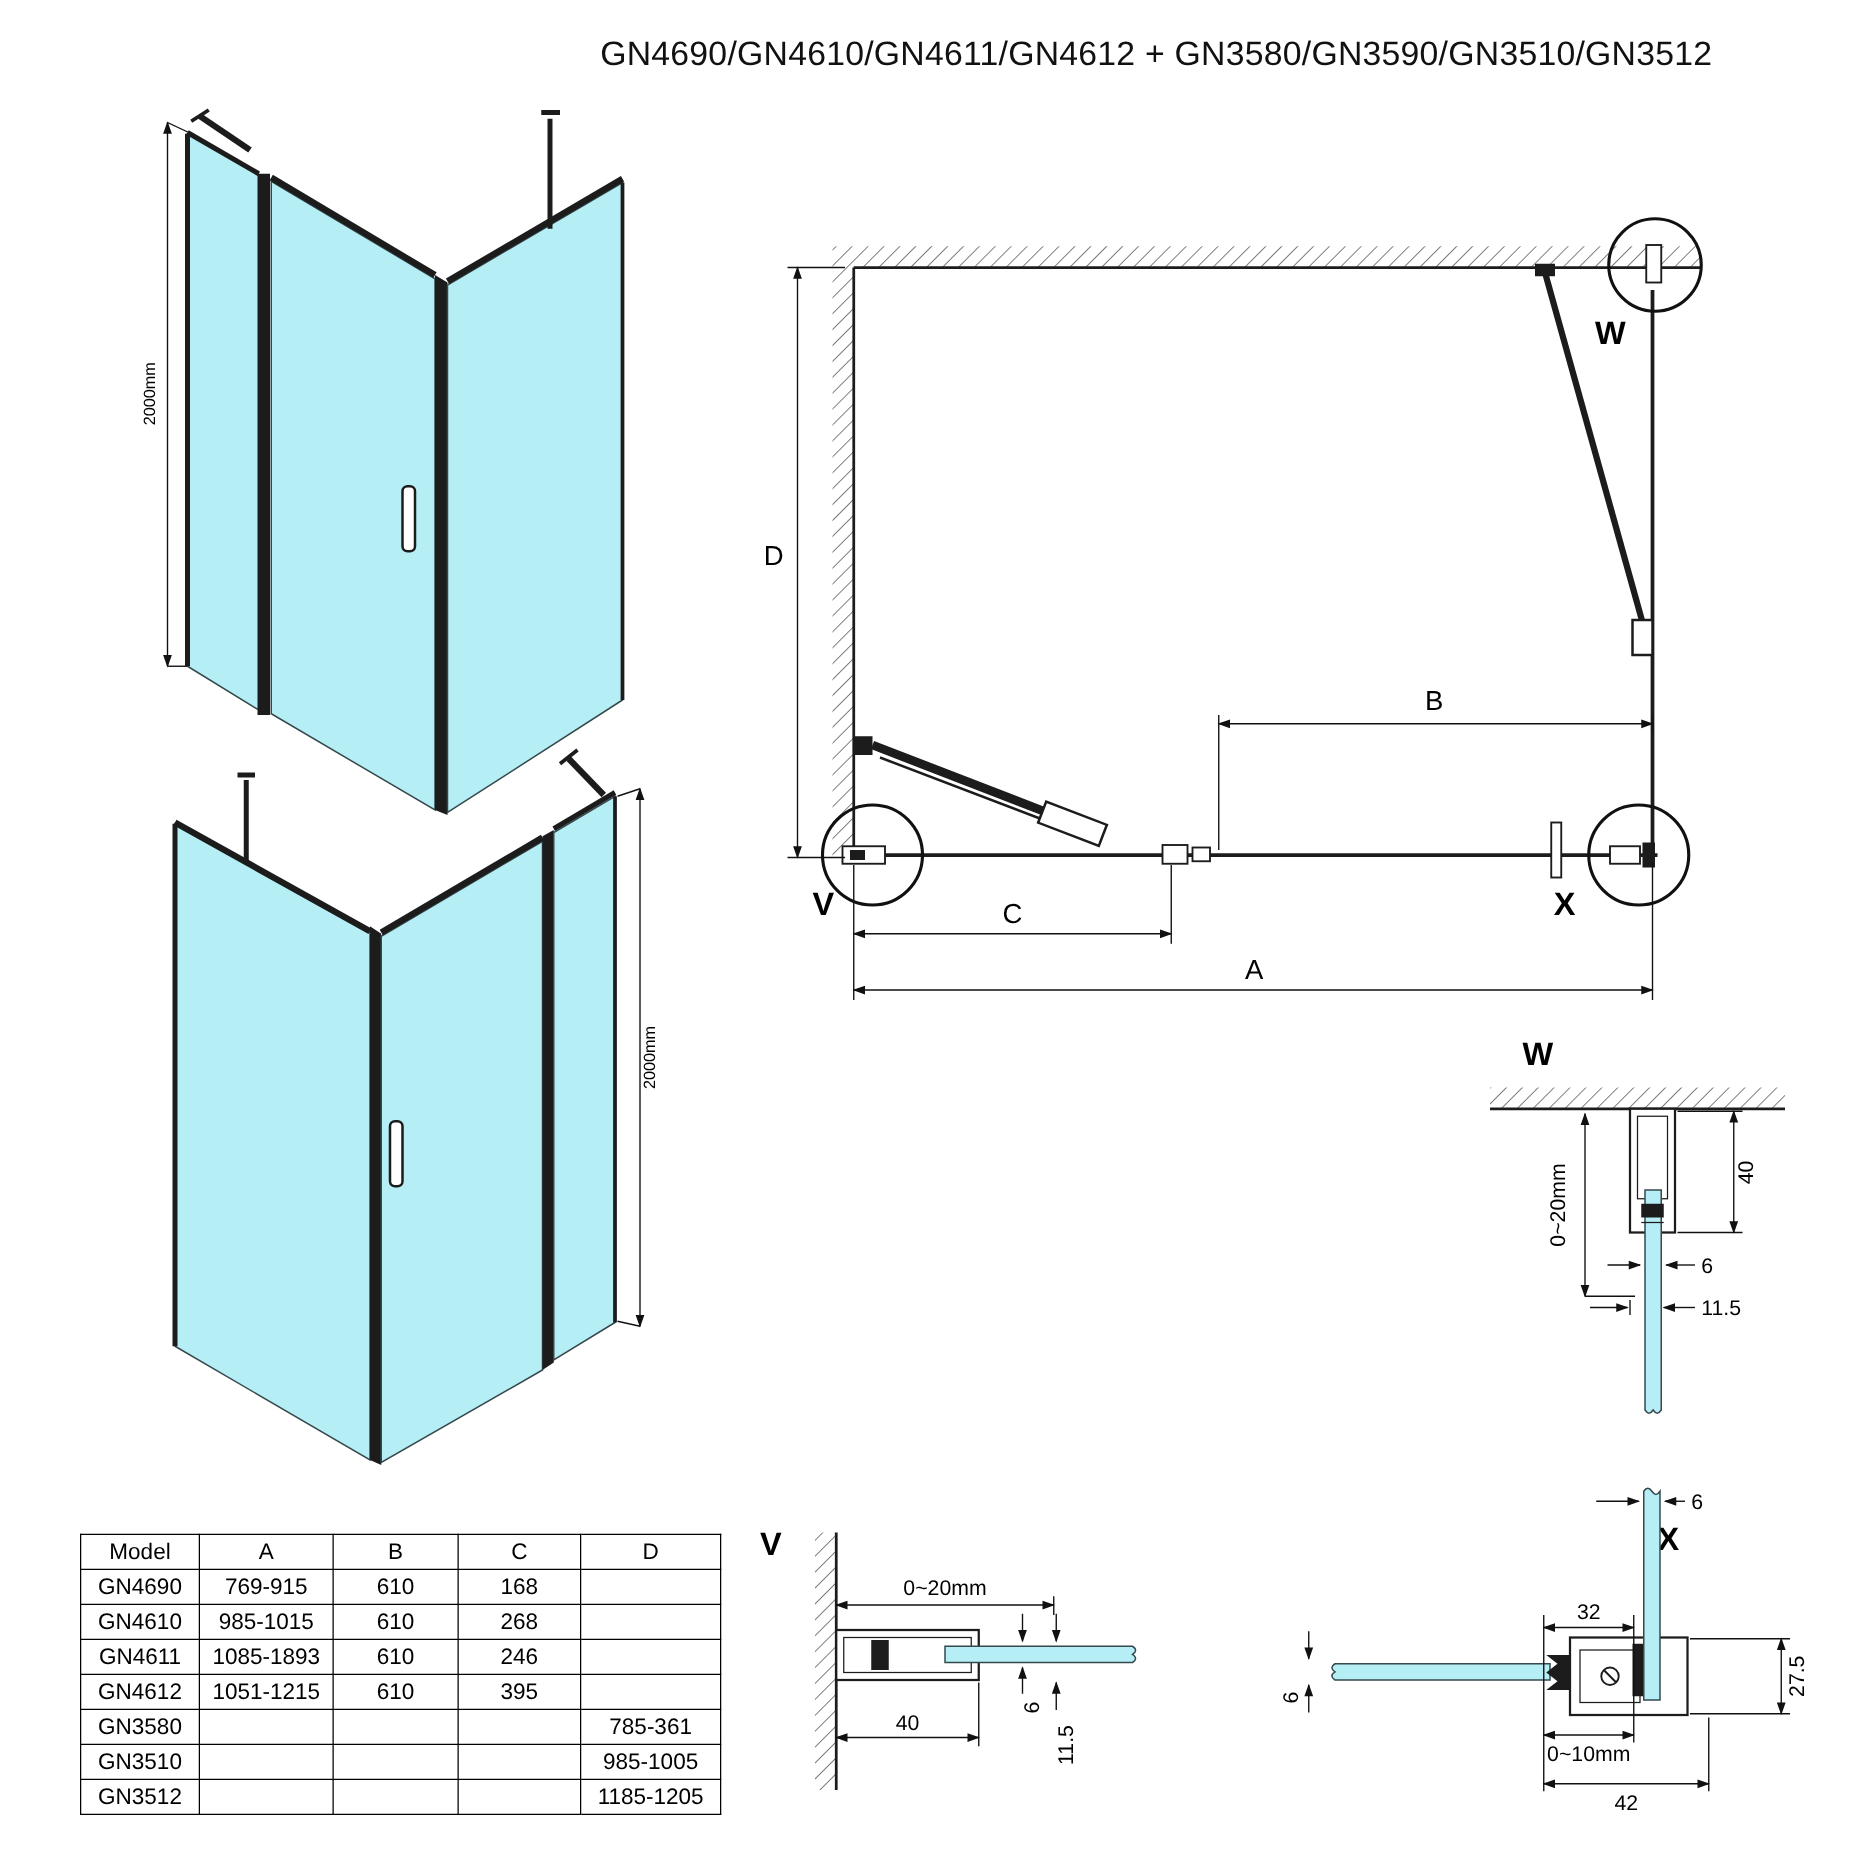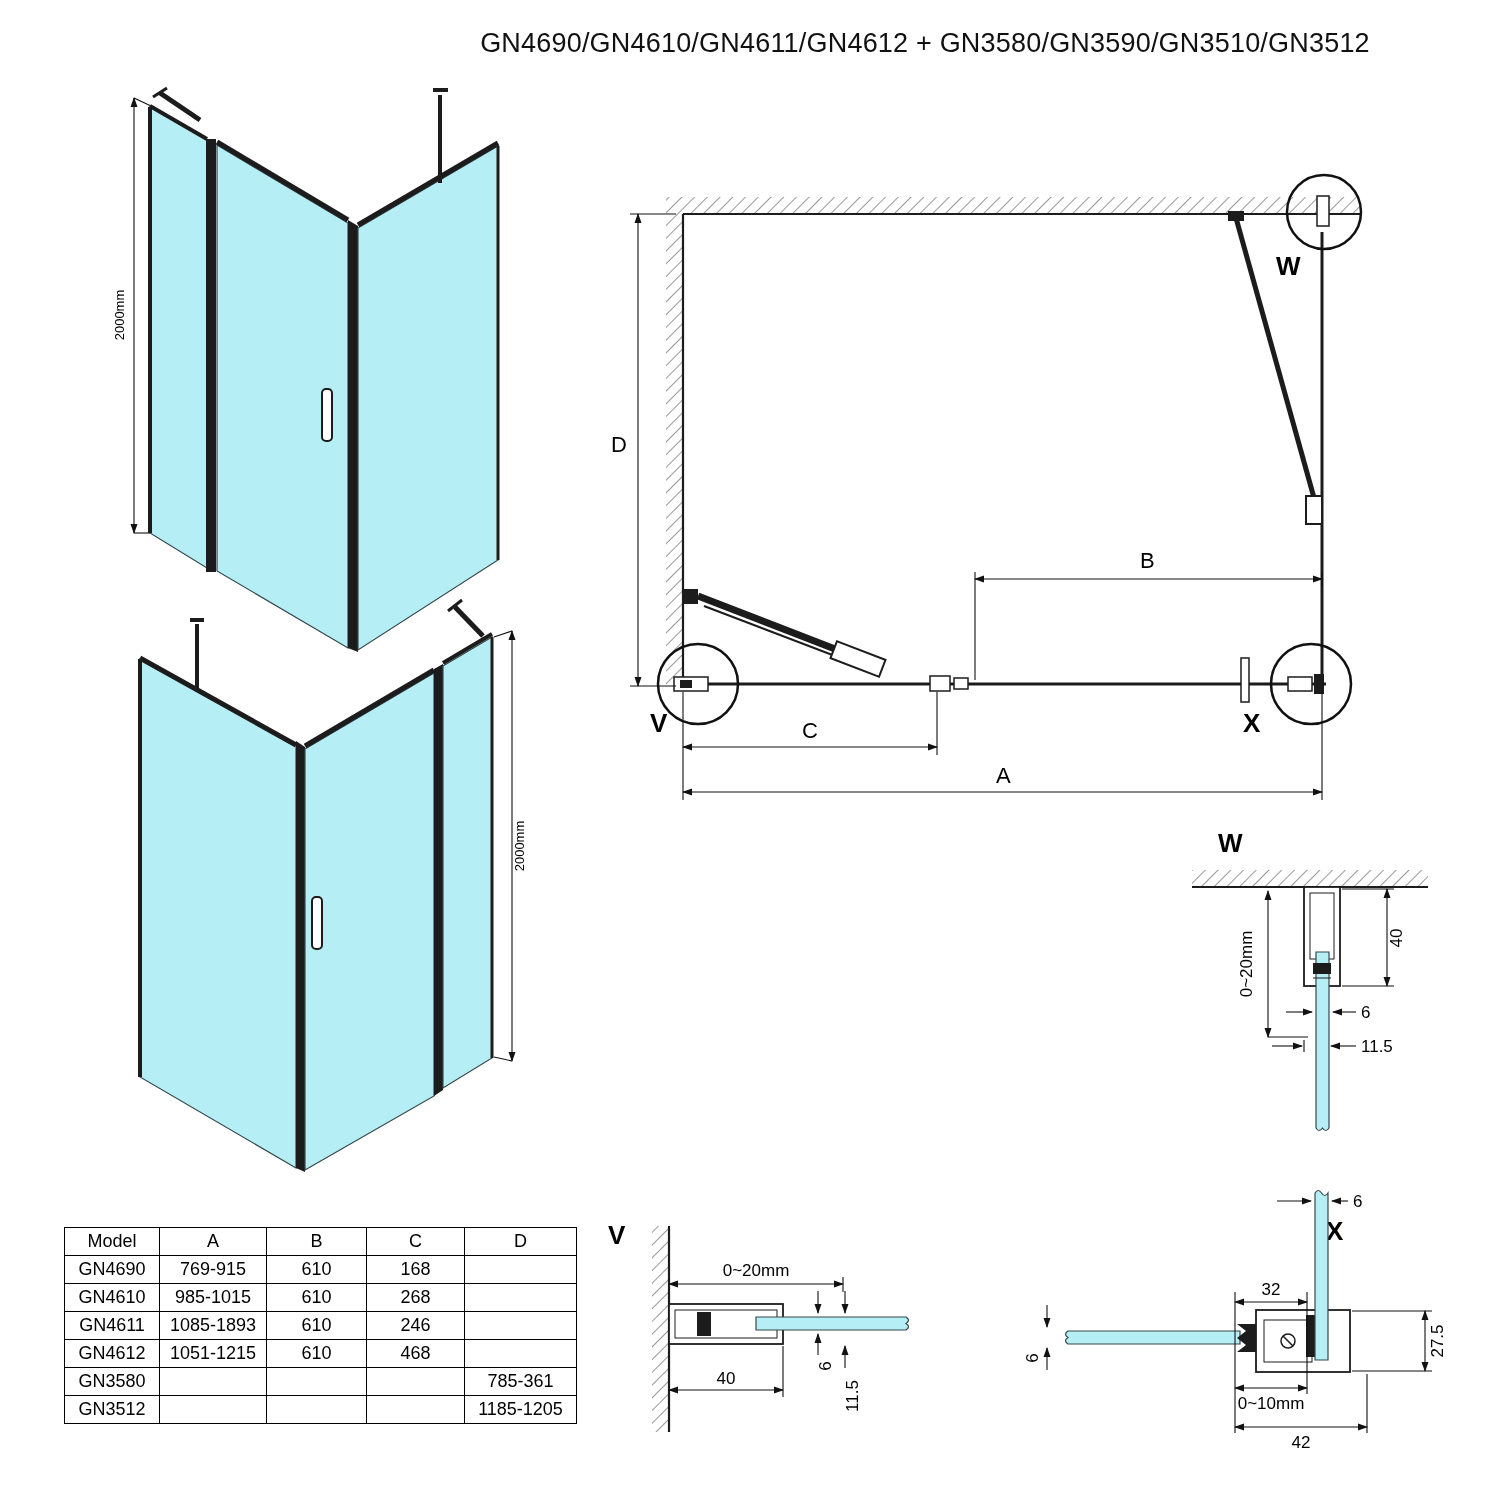--- a/index.html
+++ b/index.html
@@ -324,29 +324,36 @@
       <td>GN4611</td>
       <td>1085-1893</td>
       <td>610</td>
       <td>246</td>
       <td></td>
     </tr>
     <tr>
       <td>GN4612</td>
       <td>1051-1215</td>
       <td>610</td>
-      <td>468</td>
+      <td>395</td>
       <td></td>
     </tr>
     <tr>
       <td>GN3580</td>
       <td></td>
       <td></td>
       <td></td>
       <td>785-361</td>
+    </tr>
+    <tr>
+      <td>GN3510</td>
+      <td></td>
+      <td></td>
+      <td></td>
+      <td>985-1005</td>
     </tr>
     <tr>
       <td>GN3512</td>
       <td></td>
       <td></td>
       <td></td>
       <td>1185-1205</td>
     </tr>
   </tbody>
 </table>

